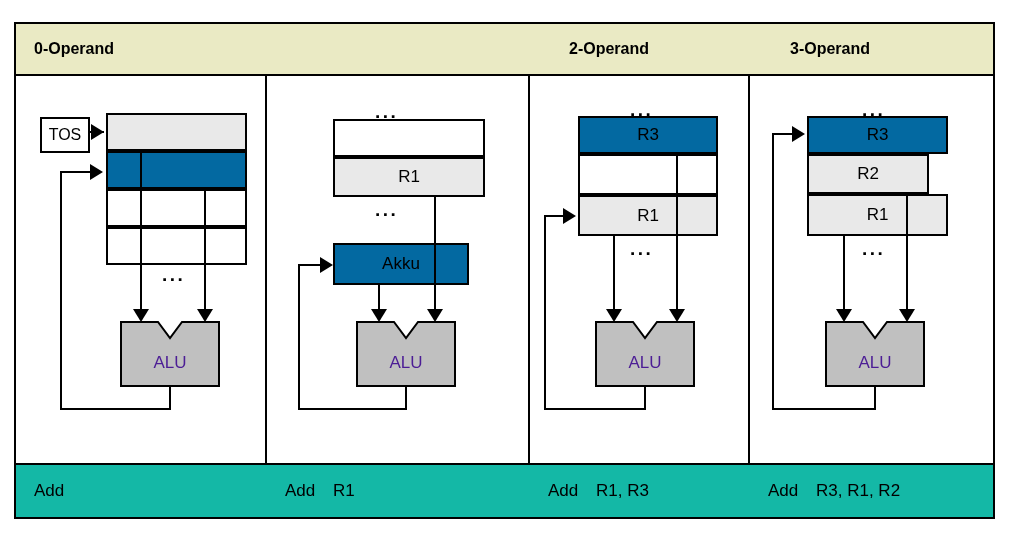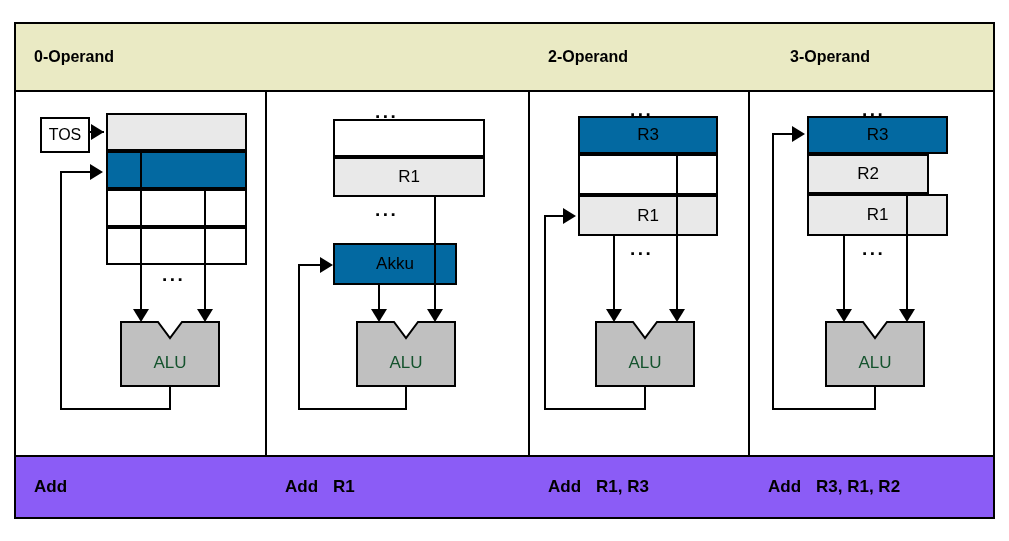--- a/index.html
+++ b/index.html
@@ -3,22 +3,22 @@
 <meta charset="utf-8">
 <style>
   html,body{margin:0;padding:0;background:#ffffff;}
   body{font-family:"Liberation Sans",sans-serif;}
   #page{position:relative;width:1009px;height:541px;background:#ffffff;overflow:hidden;}
 
   .table{position:absolute;left:14px;top:22px;width:981px;height:497px;border:2px solid #000;box-sizing:border-box;}
 
   .col-sep{position:absolute;top:0;width:2px;height:100%;background:#000;}
 
-  .hdr-row{position:absolute;left:0;top:0;width:100%;height:68px;background:#eaeac4;border-bottom:2px solid #000;box-sizing:border-box;}
-  .ftr-row{position:absolute;left:0;bottom:0;width:100%;height:62px;background:#8b5cf6;border-top:2px solid #000;box-sizing:border-box;font-weight:bold;}
+  .hdr-row{position:absolute;left:0;top:0;width:100%;height:52px;background:#eaeac4;border-bottom:2px solid #000;box-sizing:border-box;}
+  .ftr-row{position:absolute;left:0;bottom:0;width:100%;height:54px;background:#14b8a6;border-top:2px solid #000;box-sizing:border-box;}
 
   .hdr-cell{position:absolute;top:0;height:100%;display:flex;flex-direction:column;justify-content:center;
             padding-left:18px;box-sizing:border-box;font-weight:bold;font-size:16px;color:#000;line-height:1.28;}
   .ftr-cell{position:absolute;top:0;height:100%;display:flex;align-items:center;
             padding-left:18px;box-sizing:border-box;font-size:17px;color:#000;}
   .ftr-cell .mn{display:inline-block;min-width:48px;}
 
   .diag{position:absolute;top:71px;height:364px;}
 
   .box{position:absolute;border:2px solid #000;box-sizing:border-box;display:flex;align-items:center;justify-content:center;
@@ -29,40 +29,40 @@
 
   .vline{position:absolute;width:2px;background:#000;}
   .hline{position:absolute;height:2px;background:#000;}
 
   .dots{position:absolute;font-size:19px;font-weight:bold;letter-spacing:2.5px;color:#000;line-height:1;}
 
   .tos{position:absolute;border:2px solid #000;background:#ffffff;display:flex;align-items:center;justify-content:center;
        font-size:16px;color:#000;box-sizing:border-box;}
 
   .alu-wrap{position:absolute;}
-  .alu-txt{position:absolute;width:100%;text-align:center;font-size:17px;color:#14532d;}
+  .alu-txt{position:absolute;width:100%;text-align:center;font-size:17px;color:#4c1d95;}
 
   .arrow-d{position:absolute;width:0;height:0;border-left:8px solid transparent;border-right:8px solid transparent;border-top:13px solid #000;}
   .arrow-r{position:absolute;width:0;height:0;border-top:8px solid transparent;border-bottom:8px solid transparent;border-left:13px solid #000;}
 </style>
 </head>
 <body>
 
 <div id="page">
   <div class="table">
 
     <div class="col-sep" style="left:249px;"></div>
     <div class="col-sep" style="left:512px;"></div>
     <div class="col-sep" style="left:732px;"></div>
 
     <div class="hdr-row">
       <div class="hdr-cell" style="left:0;width:249px;">
         <span>0-Operand</span>
       </div>
-      <div class="hdr-cell" style="left:514px;width:218px;justify-content:center;">
+      <div class="hdr-cell" style="left:535px;width:218px;justify-content:center;">
         <span>2-Operand</span>
       </div>
       <div class="hdr-cell" style="left:756px;width:243px;">
         <span>3-Operand</span>
       </div>
     </div>
 
     <div class="diag" style="left:0;width:249px;">
 
       <div class="tos" style="left:24px;top:22px;width:50px;height:36px;">
@@ -106,21 +106,21 @@
 
       <div class="dots" style="left:108px;top:7px;">...</div>
 
       <div class="box c-white" style="left:66px;top:24px;width:152px;height:38px;"></div>
       <div class="box c-light" style="left:66px;top:62px;width:152px;height:40px;">
         <span>R1</span>
       </div>
 
       <div class="dots" style="left:108px;top:105px;">...</div>
 
-      <div class="box c-dark" style="left:66px;top:148px;width:124px;height:42px;">
+      <div class="box c-dark" style="left:66px;top:148px;width:136px;height:42px;">
         <span>Akku</span>
       </div>
 
       <div class="vline" style="left:167px;top:100px;height:116px;"></div>
       <div class="arrow-d" style="left:160px;top:214px;"></div>
 
       <div class="vline" style="left:111px;top:189px;height:27px;"></div>
       <div class="arrow-d" style="left:104px;top:214px;"></div>
 
       <div class="alu-wrap" style="left:89px;top:226px;width:100px;height:66px;">

